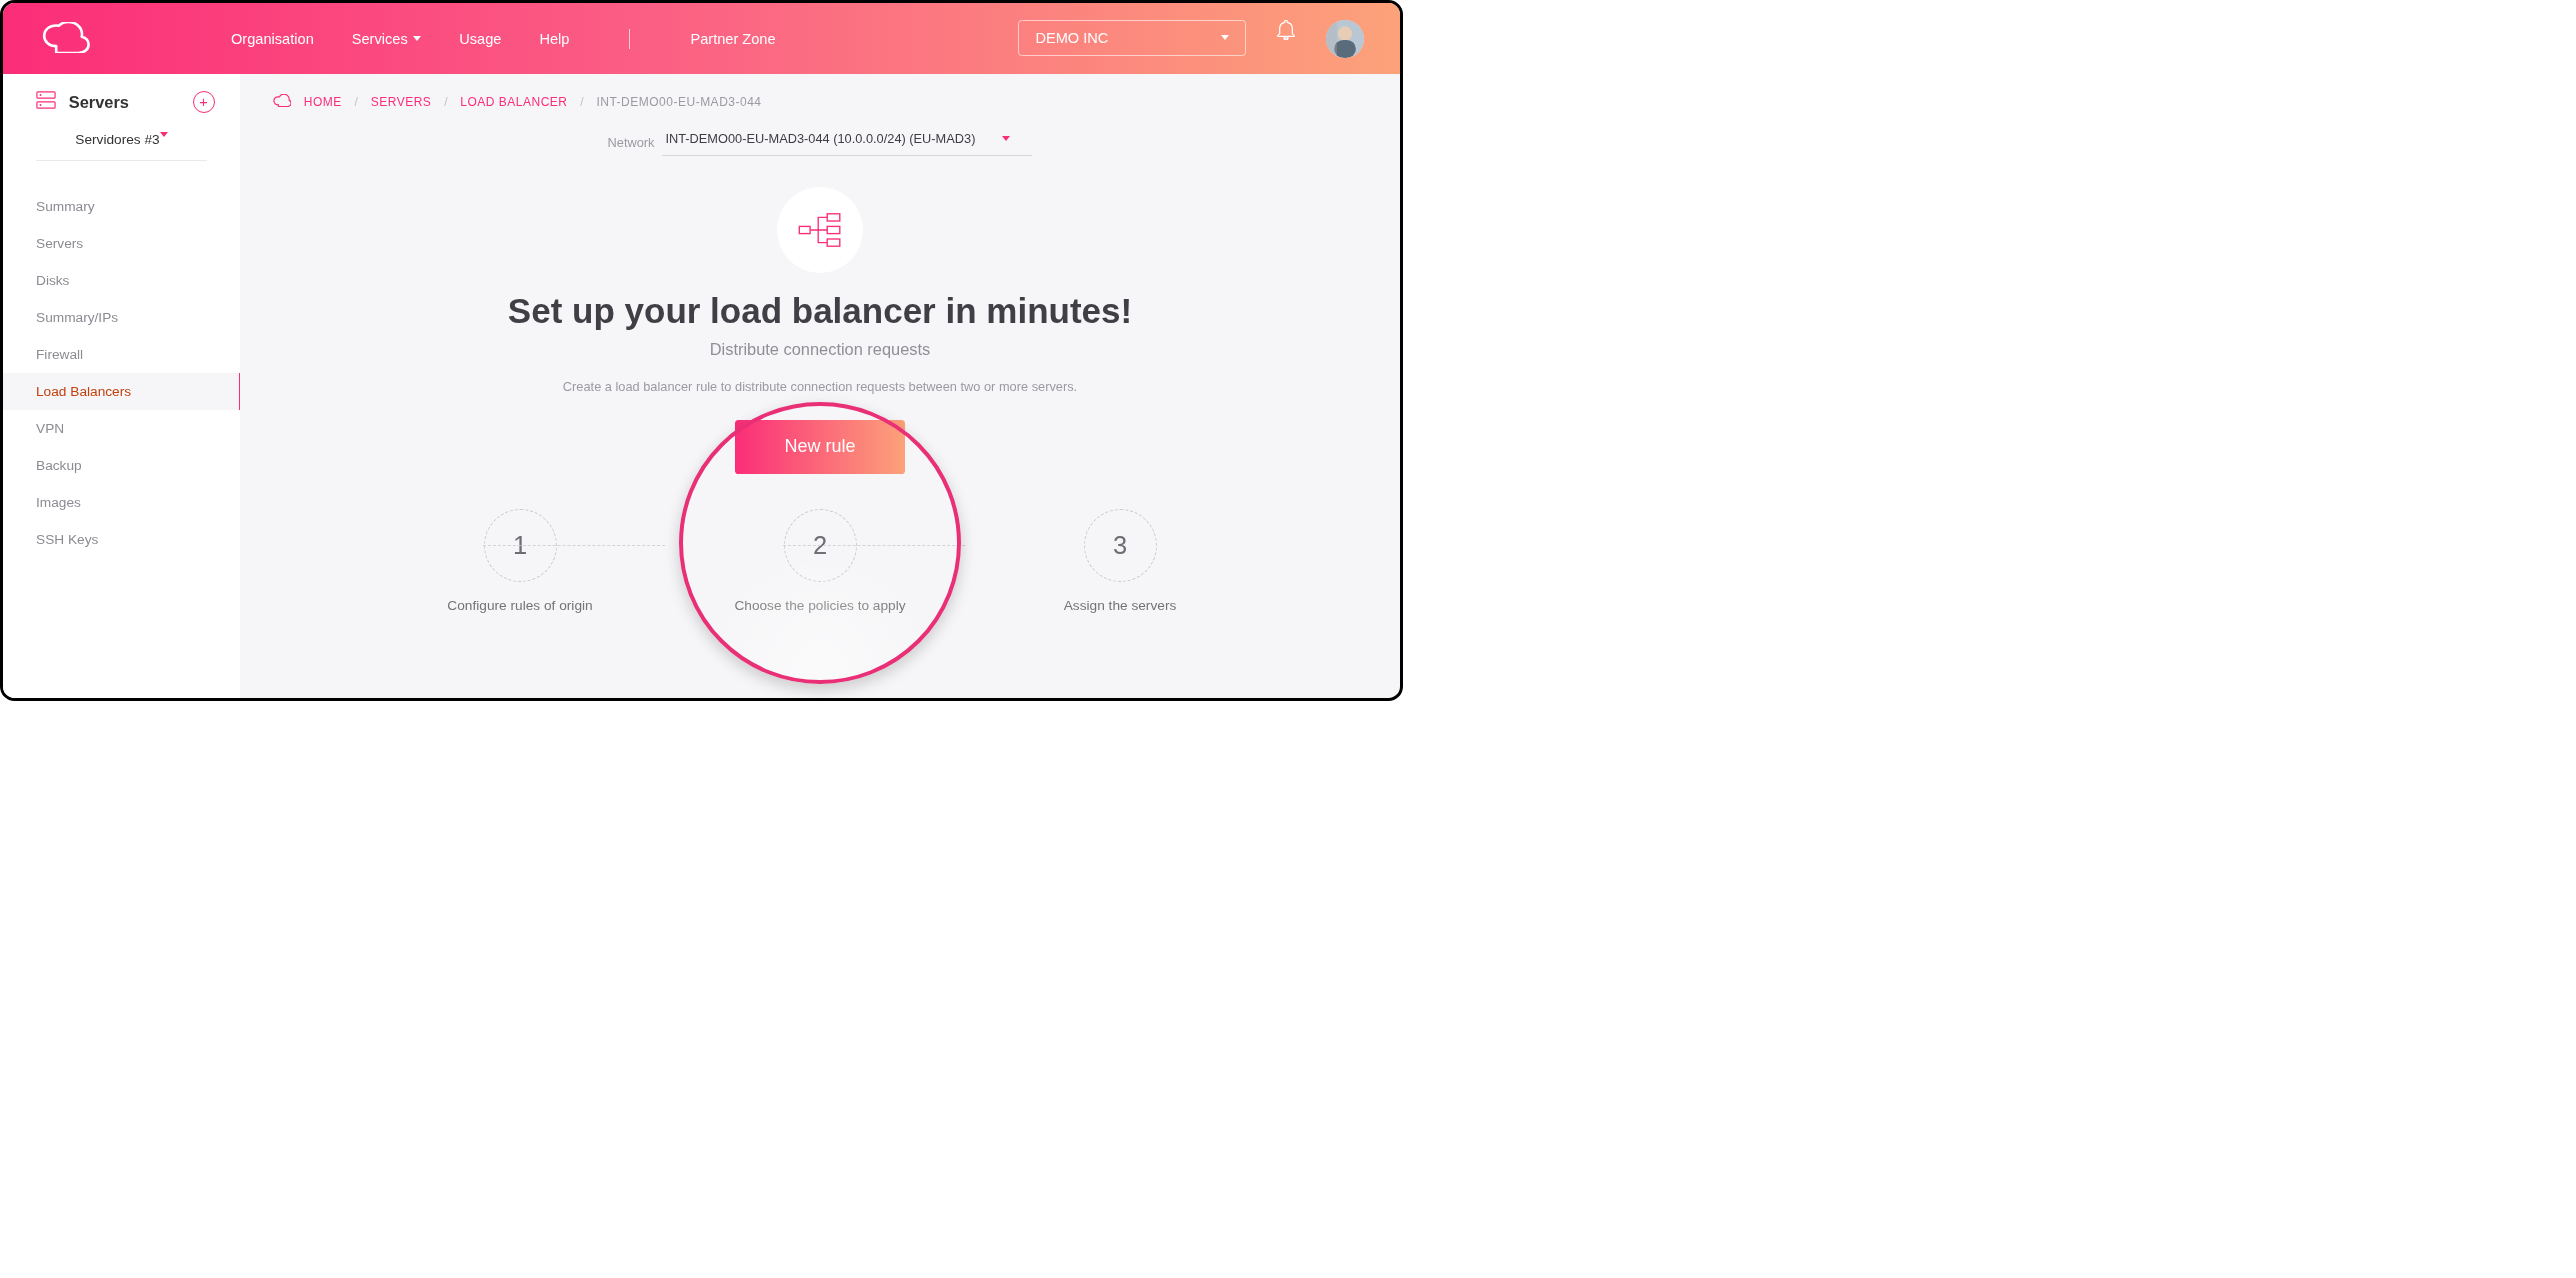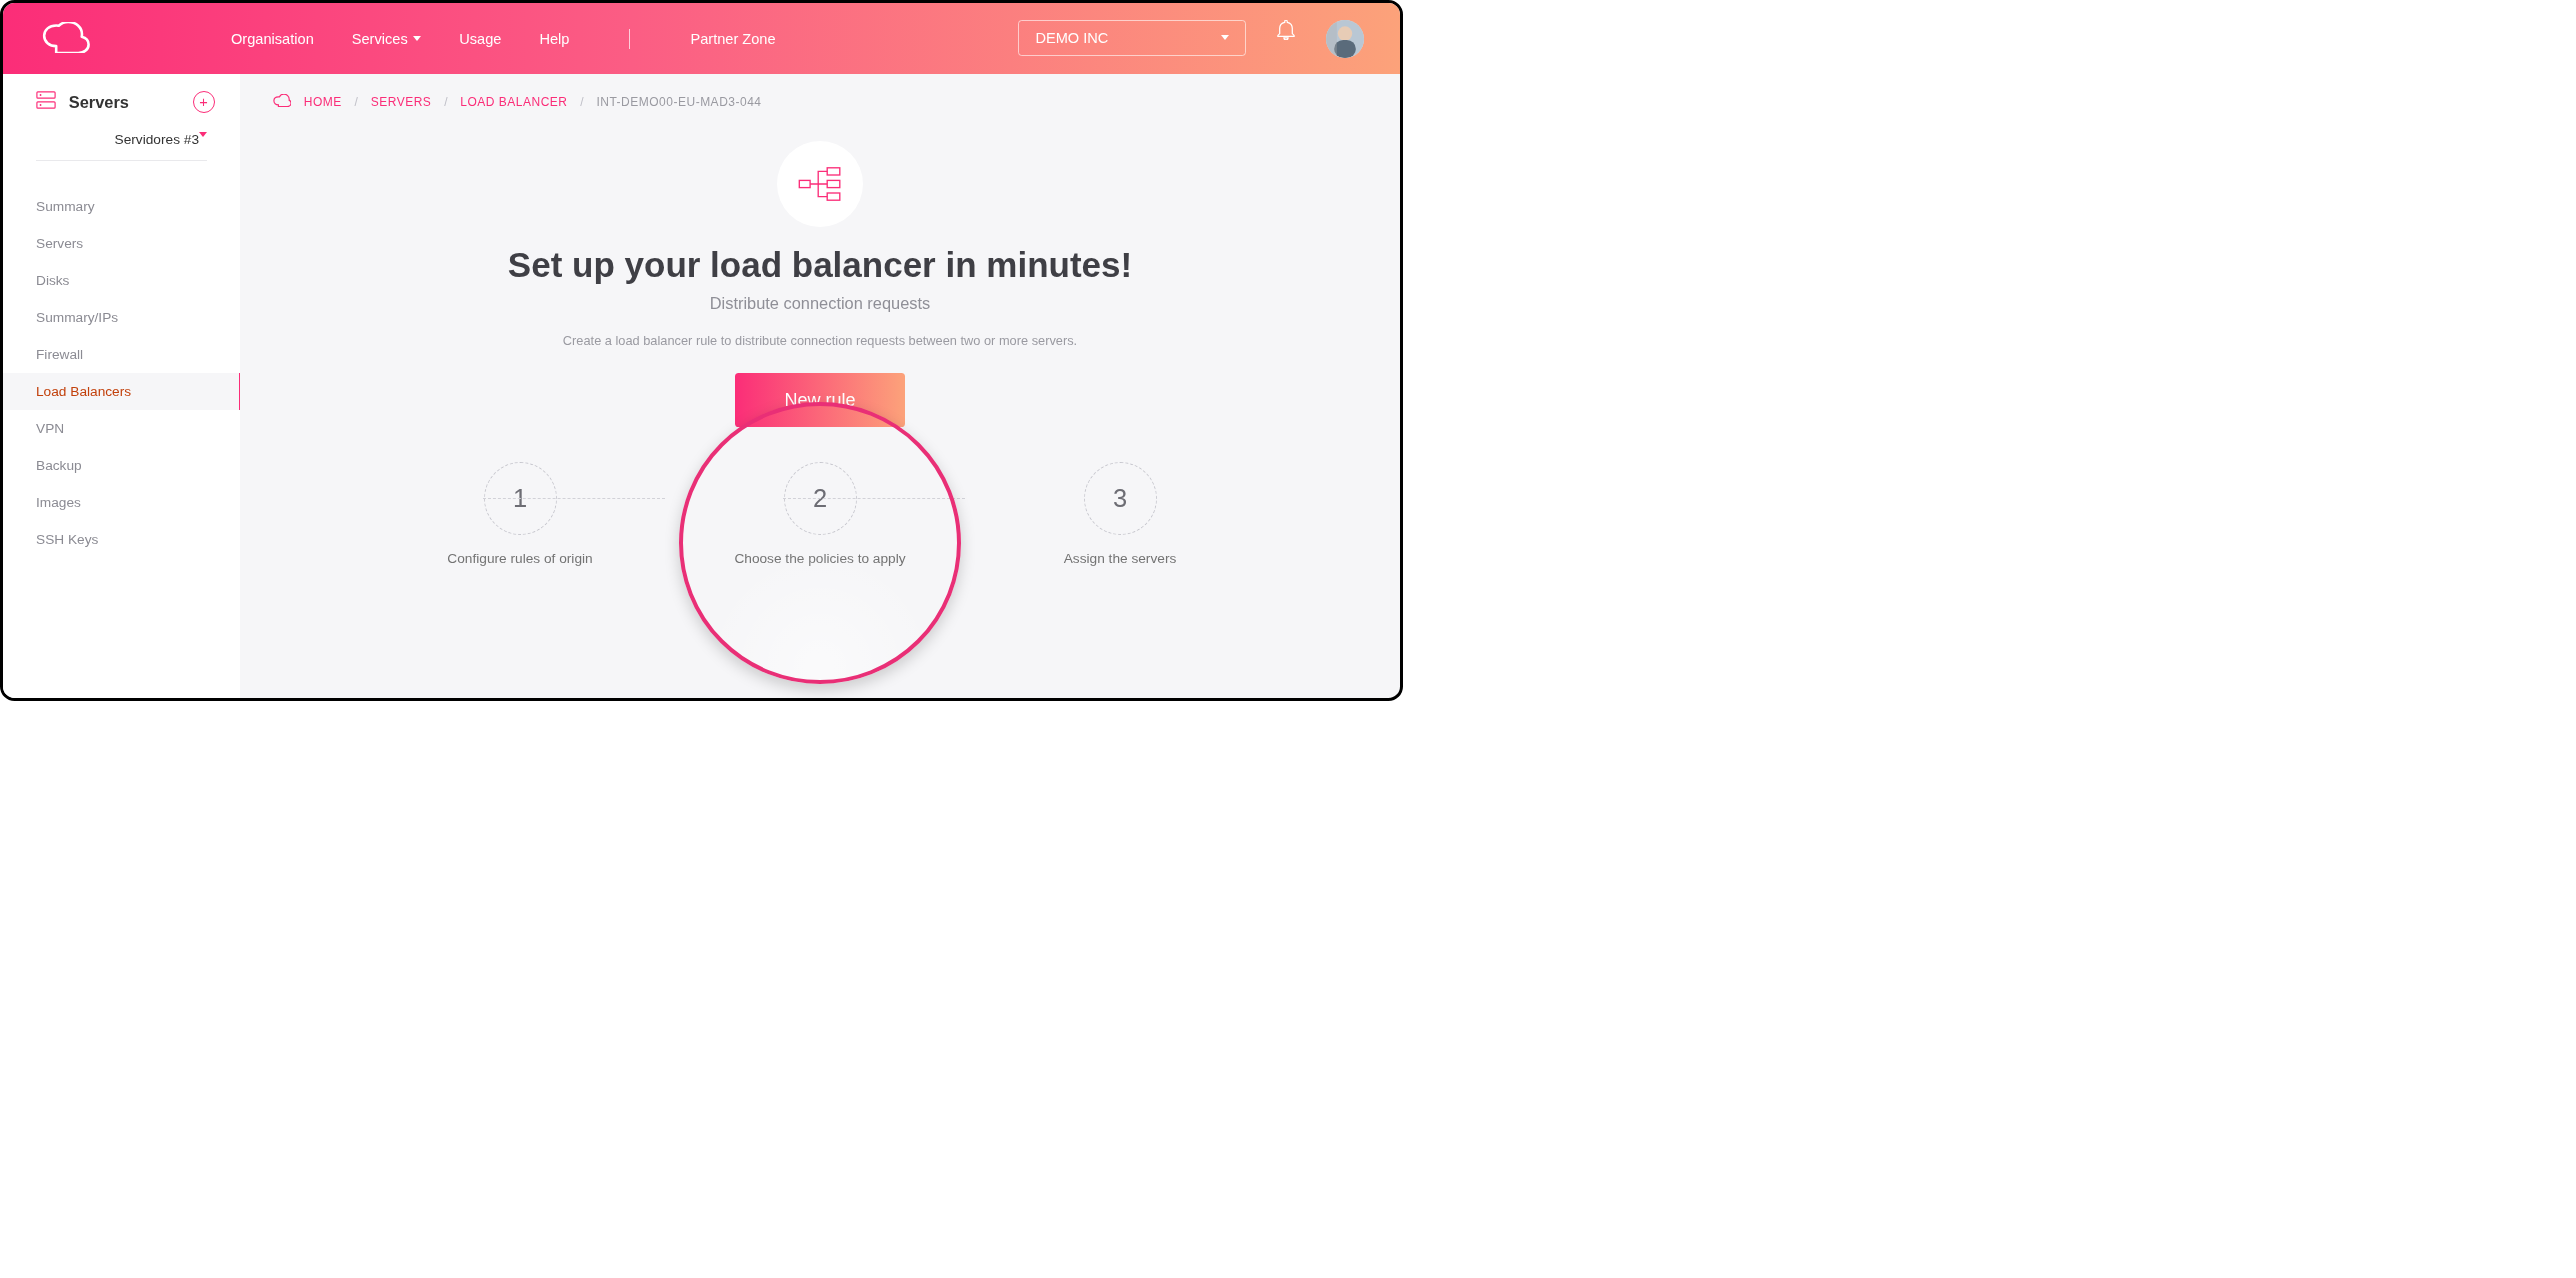--- a/index.html
+++ b/index.html
@@ -16,21 +16,21 @@
   .bell{cursor:pointer}
   .avatar{width:38px;height:38px;border-radius:50%;overflow:hidden;background:#ddd;cursor:pointer}
   .avatar svg{width:100%;height:100%}
   
   .body{display:flex;height:calc(100% - 69px)}
   .sidebar{width:237px;background:#fff;padding:16.4px 0 0 0}
   .sb-head{display:flex;align-items:center;justify-content:space-between;padding:0 25.5px 0 33px}
   .sb-head .t{font-size:16.4px;font-weight:600;color:#333;display:flex;align-items:center;gap:12.8px}
   .addbtn{width:22px;height:22px;border:1.4px solid #fb2d78;border-radius:50%;display:flex;align-items:center;justify-content:center;color:#fb2d78;font-size:14.6px;cursor:pointer}
   .sb-group{padding:18px 33px 0}
-  .sb-group .gtitle{display:flex;justify-content:flex-end;font-size:13.7px;color:#333;padding-bottom:12.8px;border-bottom:0.9px solid #e9e9ec;cursor:pointer}
+  .sb-group .gtitle{display:flex;justify-content:center;font-size:13.7px;color:#333;padding-bottom:12.8px;border-bottom:0.9px solid #e9e9ec;cursor:pointer}
   .sb-items{margin-top:27px}
   .sb-item{padding:11px 33px;font-size:13.7px;color:#8b8b93;cursor:pointer}
   .sb-item.active{background:#f6f6f8;border-right:1.8px solid #fb2d78;color:#c2410c}
   
   .main{flex:1;position:relative;padding:20px 33px 0}
   .bread{display:flex;align-items:center;gap:12.8px;font-size:12px}
   .bread .cloud{color:#fb2d78}
   .bread a{color:#fb2d78;letter-spacing:0.5px;cursor:pointer}
   .bread .sep{color:#c0c0c8}
   .bread .cur{color:#9a9aa1;letter-spacing:0.5px}
@@ -142,20 +142,27 @@
         </span>
         <a>HOME</a>
         <span class="sep">/</span>
         <a>SERVERS</a>
         <span class="sep">/</span>
         <a>LOAD BALANCER</a>
         <span class="sep">/</span>
         <span class="cur">INT-DEMO00-EU-MAD3-044</span>
       </div>
 
+      <div class="netrow">
+        <span class="netlabel">Network</span>
+        <div class="netsel">
+          <span>INT-DEMO00-EU-MAD3-044 (10.0.0.0/24) (EU-MAD3)</span>
+          <span class="tri-down pink"></span>
+        </div>
+      </div>
 
       <div class="hero">
         <div class="hcircle">
           <svg width="44" height="36" viewBox="0 0 48 40">
               <rect x="1" y="16" width="12" height="8" fill="none" stroke="#fb2d78" stroke-width="1.5"></rect>
               <rect x="32" y="2" width="14" height="8" fill="none" stroke="#fb2d78" stroke-width="1.5"></rect>
               <rect x="32" y="16" width="14" height="8" fill="none" stroke="#fb2d78" stroke-width="1.5"></rect>
               <rect x="32" y="30" width="14" height="8" fill="none" stroke="#fb2d78" stroke-width="1.5"></rect>
               <path d="M13 20h9M22 20V6h10M22 20h10M22 20v14h10" fill="none" stroke="#fb2d78" stroke-width="1.5"></path>
             </svg>

